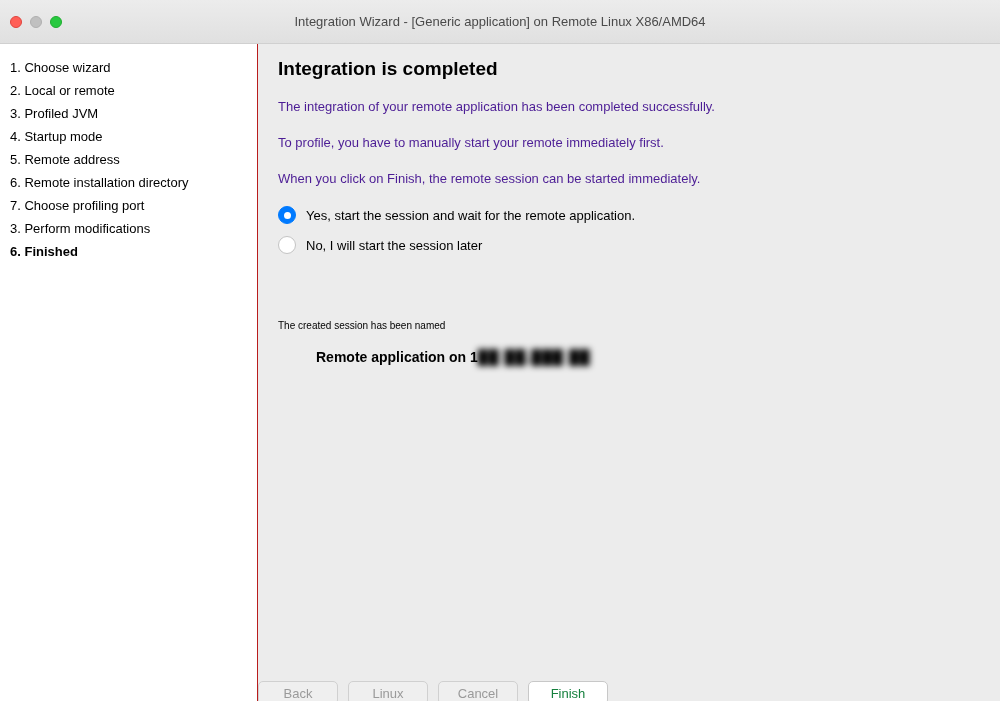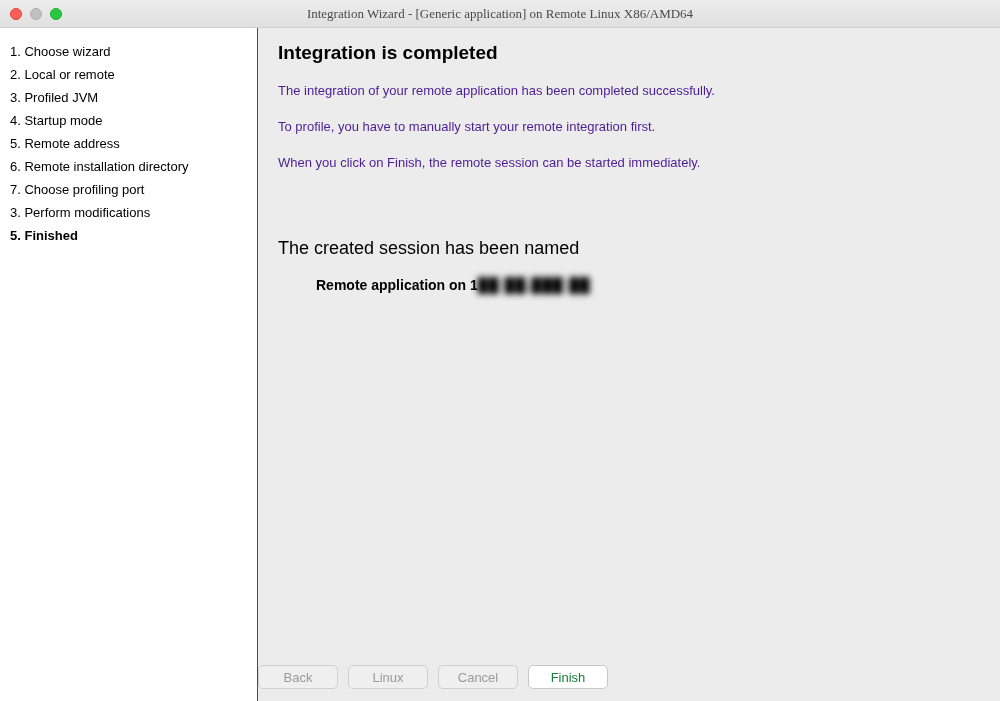--- a/index.html
+++ b/index.html
@@ -6,27 +6,26 @@
     body {
       font-family: -apple-system, BlinkMacSystemFont, "Helvetica Neue", Arial, sans-serif;
       font-size: 13px;
       color: #000;
       background: #fff;
       width: 1000px;
       height: 701px;
       overflow: hidden;
     }
     .titlebar {
-      height: 28px;
+      height: 44px;
       background: linear-gradient(#ececec, #e0e0e0);
       border-bottom: 1px solid #d0d0d0;
       display: flex;
       align-items: center;
       position: relative;
-      font-family: Liberation Serif, serif;
     }
     .traffic-lights {
       display: flex;
       gap: 8px;
       margin-left: 10px;
     }
     .traffic-light {
       width: 12px;
       height: 12px;
       border-radius: 50%;
@@ -110,21 +109,21 @@
       width: 7px;
       height: 7px;
       background: #fff;
       border-radius: 50%;
     }
     .radio-label {
       font-size: 13px;
     }
     .session-label {
       margin-top: 66px;
-      font-size: 18px;
+      font-size: 10px;
     }
     .session-name {
       margin-top: 18px;
       margin-left: 16px;
       font-size: 14px;
       font-weight: 700;
       color: #000;
       padding-left: 22px;
     }
     .session-name .blurred {
@@ -176,30 +175,40 @@
 <div class="window-body">
   <div class="sidebar">
     <div class="sidebar-item">1. Choose wizard</div>
     <div class="sidebar-item">2. Local or remote</div>
     <div class="sidebar-item">3. Profiled JVM</div>
     <div class="sidebar-item">4. Startup mode</div>
     <div class="sidebar-item">5. Remote address</div>
     <div class="sidebar-item">6. Remote installation directory</div>
     <div class="sidebar-item">7. Choose profiling port</div>
     <div class="sidebar-item">3. Perform modifications</div>
-    <div class="sidebar-item current">5. Finished</div>
+    <div class="sidebar-item current">6. Finished</div>
   </div>
 
   <div class="content">
     <div class="content-main">
       <div class="heading">Integration is completed</div>
       <div class="para">The integration of your remote application has been completed successfully.</div>
-      <div class="para">To profile, you have to manually start your remote integration first.</div>
+      <div class="para">To profile, you have to manually start your remote immediately first.</div>
       <div class="para">When you click on Finish, the remote session can be started immediately.</div>
 
+      <div class="radio-group">
+        <div class="radio-row">
+          <span class="radio selected"></span>
+          <span class="radio-label">Yes, start the session and wait for the remote application.</span>
+        </div>
+        <div class="radio-row">
+          <span class="radio"></span>
+          <span class="radio-label">No, I will start the session later</span>
+        </div>
+      </div>
 
       <div class="session-label">The created session has been named</div>
       <div class="session-name">
         <span>Remote application on 1</span><span class="blurred">██ ██.███ ██</span>
       </div>
     </div>
 
     <div class="footer">
       <button class="btn disabled">Back</button>
       <button class="btn disabled">Linux</button>

